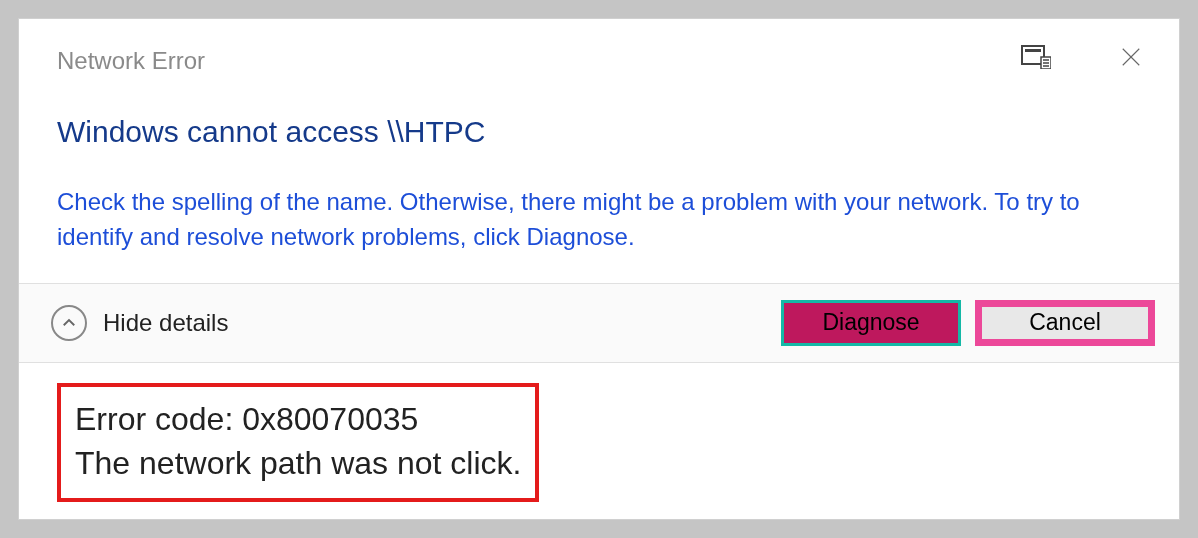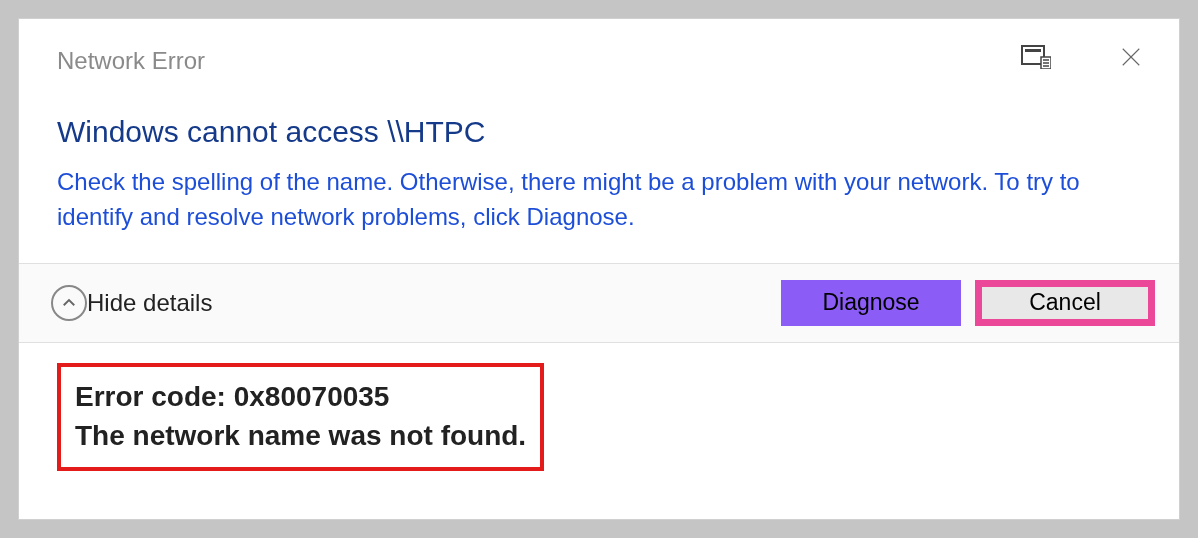--- a/index.html
+++ b/index.html
@@ -44,38 +44,39 @@
     color: #555;
   }
   .close-btn svg { width: 22px; height: 22px; stroke: #666; stroke-width: 1.2; }
   .content-area {
     padding: 30px 38px 28px 38px;
   }
   .heading {
     color: #153a8a;
     font-size: 30px;
     font-weight: 400;
-    margin-bottom: 16px;
+    margin-bottom: 36px;
   }
   .description {
     color: #1d4ed8;
     font-size: 24px;
     line-height: 1.45;
   }
   .button-row {
     border-top: 1px solid #e0e0e0;
     border-bottom: 1px solid #e0e0e0;
     background: #fafafa;
     padding: 16px 24px 16px 32px;
     display: flex;
     align-items: center;
   }
   .details-toggle {
     display: flex;
     align-items: center;
+    gap: 16px;
     cursor: pointer;
     flex: 1;
   }
   .chevron-circle {
     width: 36px;
     height: 36px;
     border: 2px solid #888;
     border-radius: 50%;
     display: flex;
     align-items: center;
@@ -91,36 +92,35 @@
     height: 46px;
     font-size: 23px;
     font-family: inherit;
     background: #e8e8e8;
     border: 7px solid #ec4899;
     cursor: pointer;
     margin-left: 14px;
     padding: 0 24px;
   }
   .btn.primary {
-    border: 3px solid #8b5cf6;
-    background: #8b5cf6;
+    border: 3px solid #14b8a6;
+    background: #be185d;
   }
   .details-panel {
     padding: 20px 38px 30px 38px;
   }
   .error-box {
     border: 4px solid #e41b1b;
     padding: 10px 14px 12px 14px;
     display: inline-block;
   }
   .error-line {
-    font-size: 28px;
+    font-size: 32px;
     color: #222;
     line-height: 1.4;
-    font-weight: bold;
   }
 </style>
 </head>
 <body>
 
 <div class="dialog">
 
   <div class="titlebar">
     <div class="titlebar-title">Network Error</div>
     <div class="titlebar-icon">
@@ -155,17 +155,17 @@
       </span>
       <span class="details-label">Hide details</span>
     </div>
     <button class="btn primary">Diagnose</button>
     <button class="btn">Cancel</button>
   </div>
 
   <div class="details-panel">
     <div class="error-box">
       <div class="error-line">Error code: 0x80070035</div>
-      <div class="error-line">The network name was not found.</div>
+      <div class="error-line">The network path was not click.</div>
     </div>
   </div>
 
 </div>
 
 </body></html>

